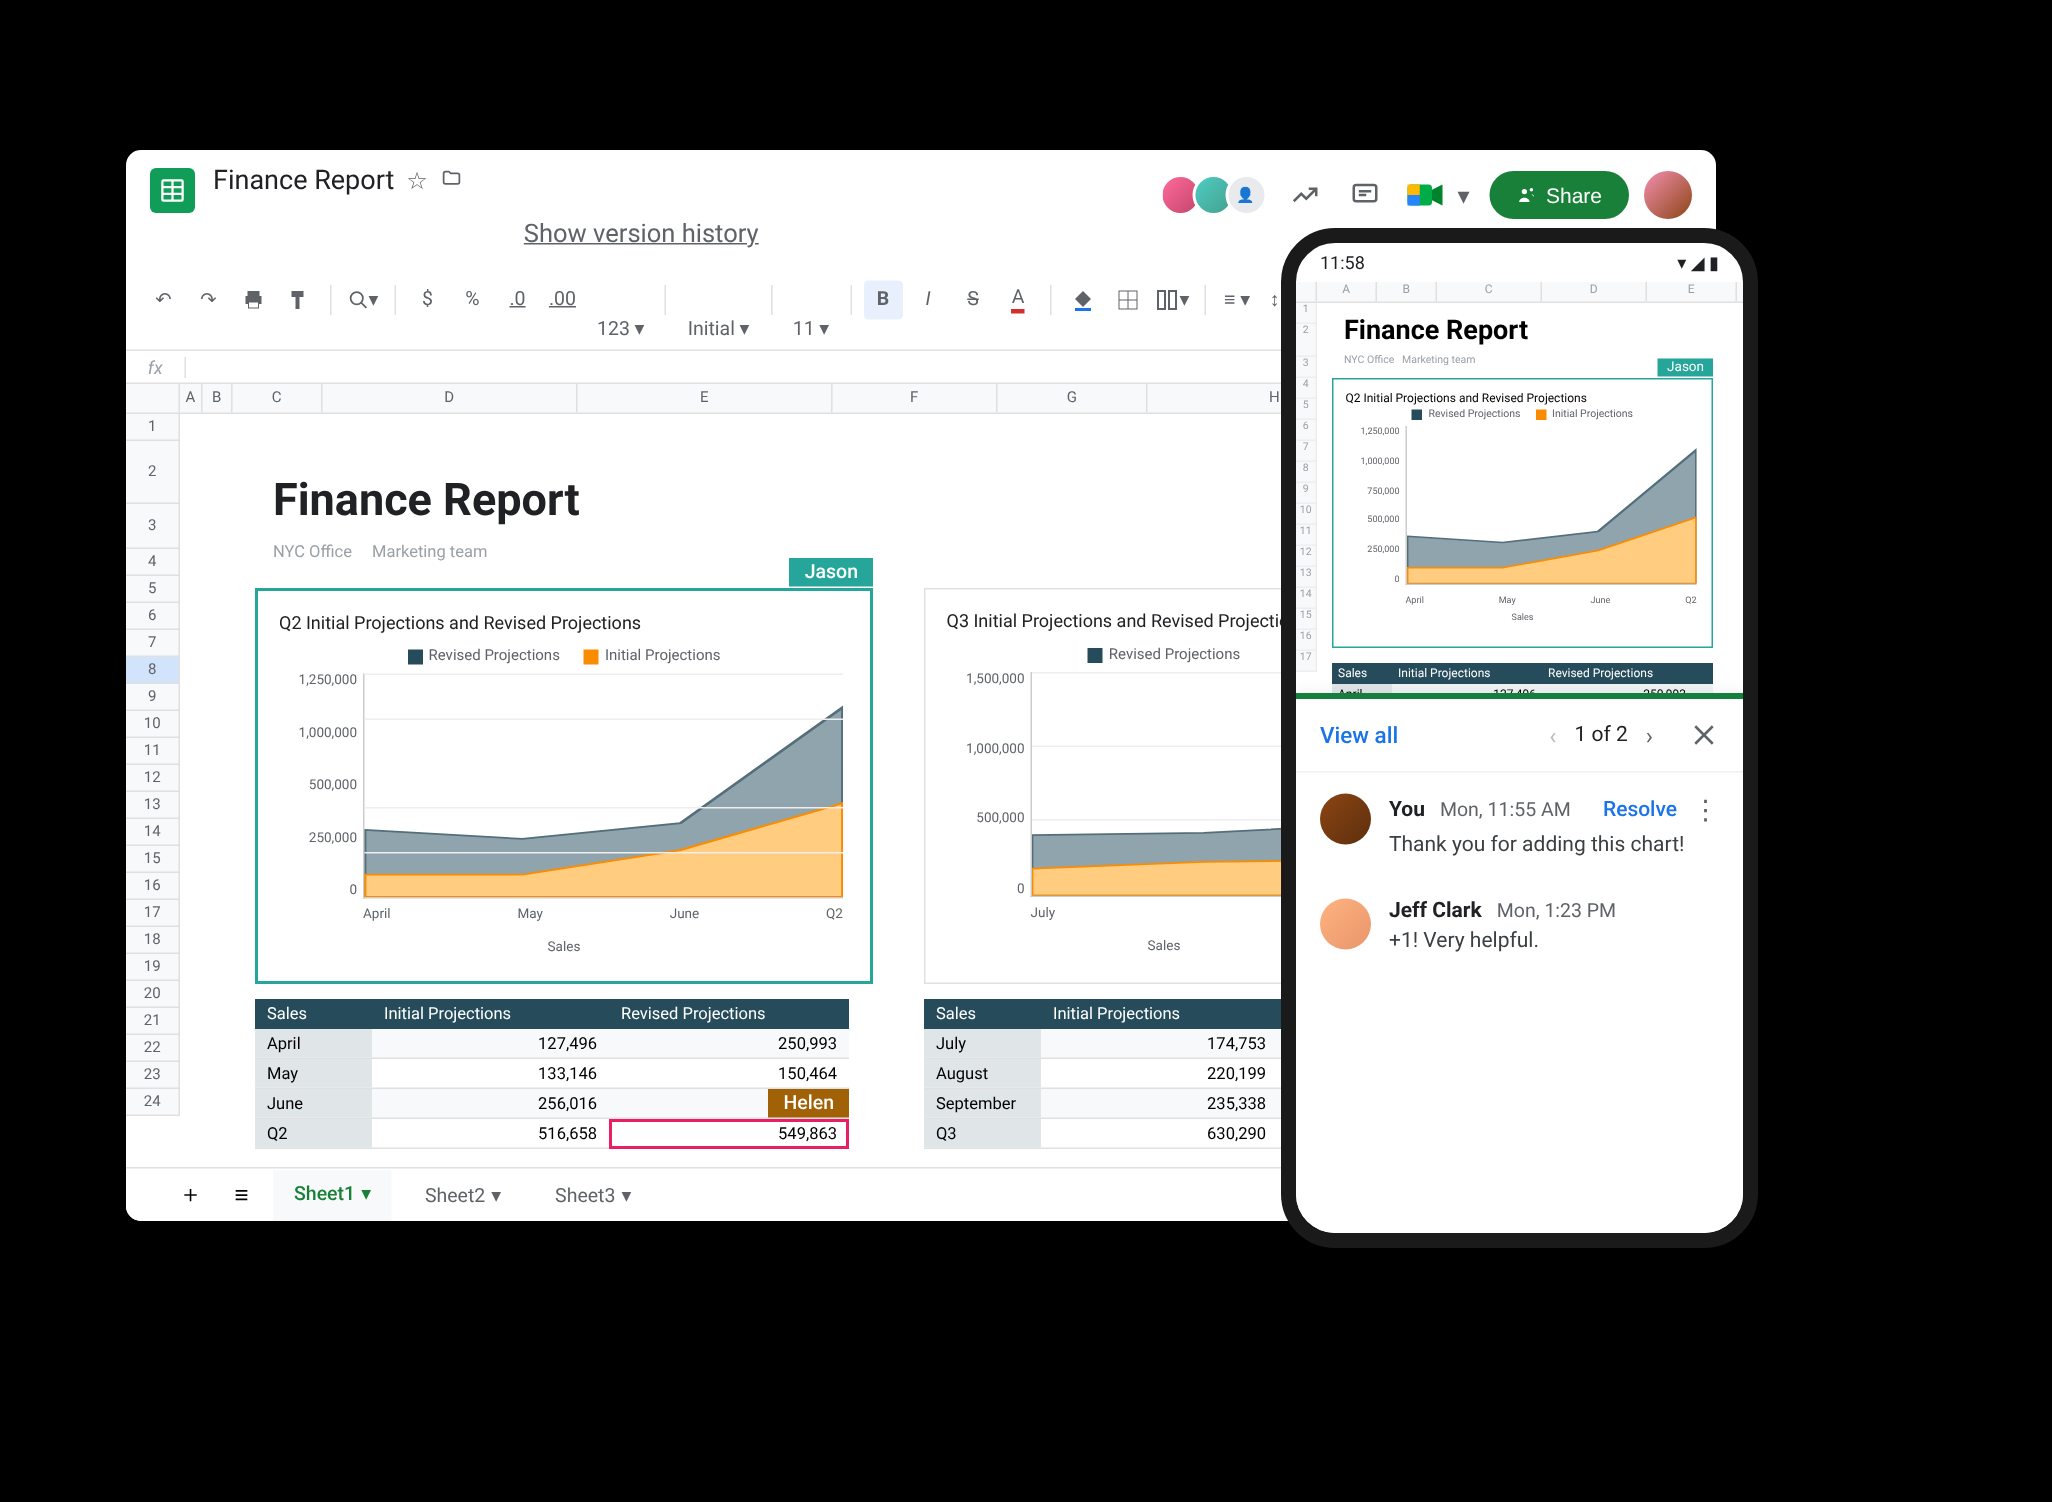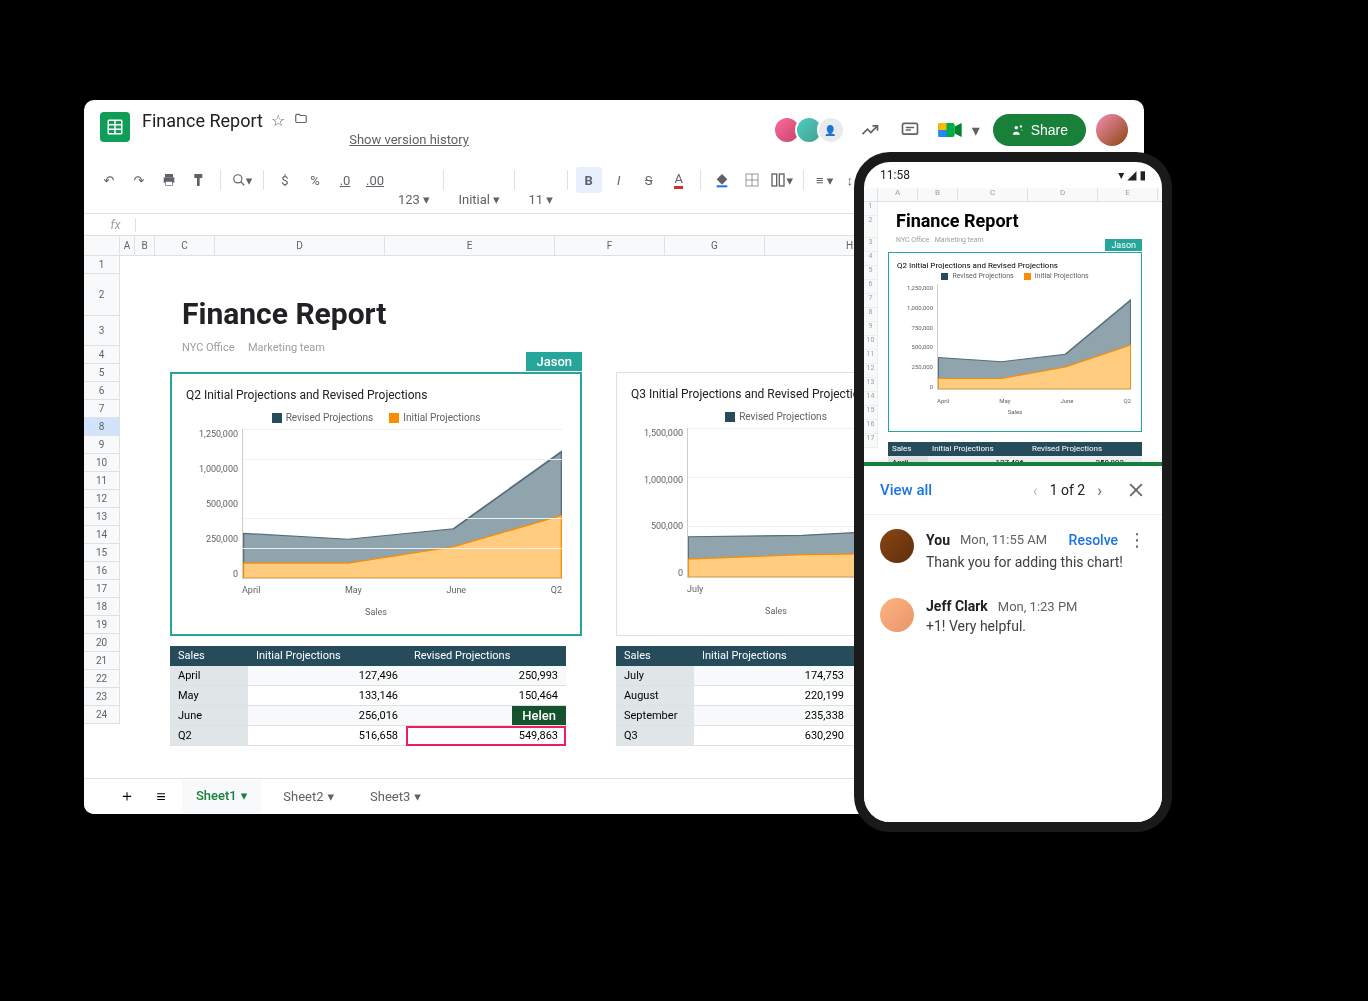--- a/index.html
+++ b/index.html
@@ -9,42 +9,42 @@
 
 .hdr { display: flex; align-items: flex-start; padding: 10px 16px 0 16px; }
 .logo { width: 30px; height: 30px; background: #0f9d58; border-radius: 4px; display: flex; align-items: center; justify-content: center; margin-right: 12px; margin-top: 2px; }
 .logo svg { width: 18px; height: 18px; }
 .title-area { flex: 0 0 auto; }
 .title-row { display: flex; align-items: center; gap: 8px; }
 .doc-title { font-size: 18px; color: #202124; font-weight: 400; }
 .star, .folder { color: #5f6368; font-size: 16px; }
 .menus { display: flex; gap: 14px; font-size: 13px; color: #202124; margin-top: 4px; }
 .menus span { cursor: pointer; }
-.version-link { color: #5f6368; text-decoration: underline; font-size: 13px; margin-left: 40px; margin-top: 22px; cursor: pointer; }
+.version-link { color: #5f6368; text-decoration: underline; font-size: 17px; margin-left: 40px; margin-top: 36px; cursor: pointer; }
 .hdr-right { margin-left: auto; display: flex; align-items: center; gap: 10px; margin-top: 4px; }
 .avatar-stack { display: flex; }
 .avatar-stack .av { width: 28px; height: 28px; border-radius: 50%; border: 2px solid #fff; margin-left: -6px; }
 .av1 { background: linear-gradient(135deg,#ff6b9d,#c44569); }
 .av2 { background: linear-gradient(135deg,#4ecdc4,#44a08d); }
 .av3 { background: #e8eaed; display:flex;align-items:center;justify-content:center;font-size:10px;color:#5f6368; }
 .icon-btn { width: 30px; height: 30px; display: flex; align-items: center; justify-content: center; color: #5f6368; cursor: pointer; }
 .meet-icon { width: 28px; height: 28px; }
 .share-btn { background: #188038; color: #fff; border: none; border-radius: 24px; padding: 8px 18px; font-size: 14px; font-weight: 500; display: flex; align-items: center; gap: 6px; cursor: pointer; }
 .profile-av { width: 32px; height: 32px; border-radius: 50%; background: linear-gradient(135deg,#f48fb1,#8b4513); }
 
 
 .toolbar { display: flex; align-items: center; gap: 4px; padding: 6px 12px; border-bottom: 1px solid #e0e0e0; font-size: 13px; color: #5f6368; }
 .tb { width: 26px; height: 26px; display: flex; align-items: center; justify-content: center; cursor: pointer; border-radius: 2px; }
 .tb-sep { width: 1px; height: 20px; background: #e0e0e0; margin: 0 4px; }
 .tb-txt { padding: 0 6px; display: flex; align-items: center; gap: 3px; cursor: pointer; margin-top: 39px; }
 .bold { font-weight: bold; background: #e8f0fe; border-radius: 3px; }
 
 
 .fx-bar { display: flex; align-items: center; border-bottom: 1px solid #e0e0e0; height: 22px; }
-.fx-label { width: 40px; text-align: center; font-style: italic; color: #9aa0a6; font-size: 12px; border-right: 1px solid #e0e0e0; margin-left: 12px; }
+.fx-label { width: 40px; text-align: center; font-style: italic; color: #9aa0a6; font-size: 12px; border-right: 1px solid #e0e0e0; }
 
 
 .col-headers { display: flex; height: 20px; background: #f8f9fa; border-bottom: 1px solid #e0e0e0; font-size: 10px; color: #5f6368; }
 .rowh-corner { width: 36px; border-right: 1px solid #e0e0e0; }
 .ch { border-right: 1px solid #e0e0e0; display: flex; align-items: center; justify-content: center; }
 .ch-a { width: 15px; } .ch-b { width: 20px; } .ch-c { width: 60px; }
 .ch-d { width: 170px; } .ch-e { width: 170px; } .ch-f { width: 110px; }
 .ch-g { width: 100px; } .ch-h { width: 170px; }
 
 
@@ -80,21 +80,21 @@
 .dtable .dhead > div { padding: 3px 8px; }
 .dtable .drow { display: flex; height: 20px; border-bottom: 1px solid #e0e0e0; }
 .dtable .drow > div { padding: 3px 8px; }
 .dtable .drow.alt { background: #f8f9fa; }
 .c-month { width: 78px; background: #e0e6e8; }
 .c-ip { width: 158px; text-align: right; }
 .c-rp { width: 160px; text-align: right; }
 .dhead .c-month { background: #264c5c; }
 
 .helen-cell { position: absolute; border: 2px solid #e91e63; }
-.helen-tag { position: absolute; right: -2px; top: -22px; background: #14532d; color: #fff; font-size: 13px; padding: 2px 10px; font-weight: 500; }
+.helen-tag { position: absolute; right: -2px; top: -22px; background: #a16207; color: #fff; font-size: 13px; padding: 2px 10px; font-weight: 500; }
 
 
 .tabs-bar { position: absolute; left: 0; right: 0; bottom: 0; height: 36px; border-top: 1px solid #e0e0e0; display: flex; align-items: center; background: #fff; padding-left: 30px; gap: 8px; }
 .tab-btn { padding: 8px 14px; font-size: 13px; color: #5f6368; cursor: pointer; display: flex; align-items: flex-end; gap: 4px; }
 .tab-btn.active { color: #188038; font-weight: 500; border-bottom: 2px solid transparent; background: #f8f9fa; }
 
 
 .phone { position: absolute; left: 854px; top: 152px; width: 318px; height: 680px; background: #fff; border: 10px solid #1a1a1a; border-radius: 36px; overflow: hidden; }
 .status-bar { display: flex; justify-content: space-between; align-items: center; padding: 6px 16px; font-size: 12px; color: #202124; }
 .status-icons { display: flex; gap: 3px; align-items: center; }

